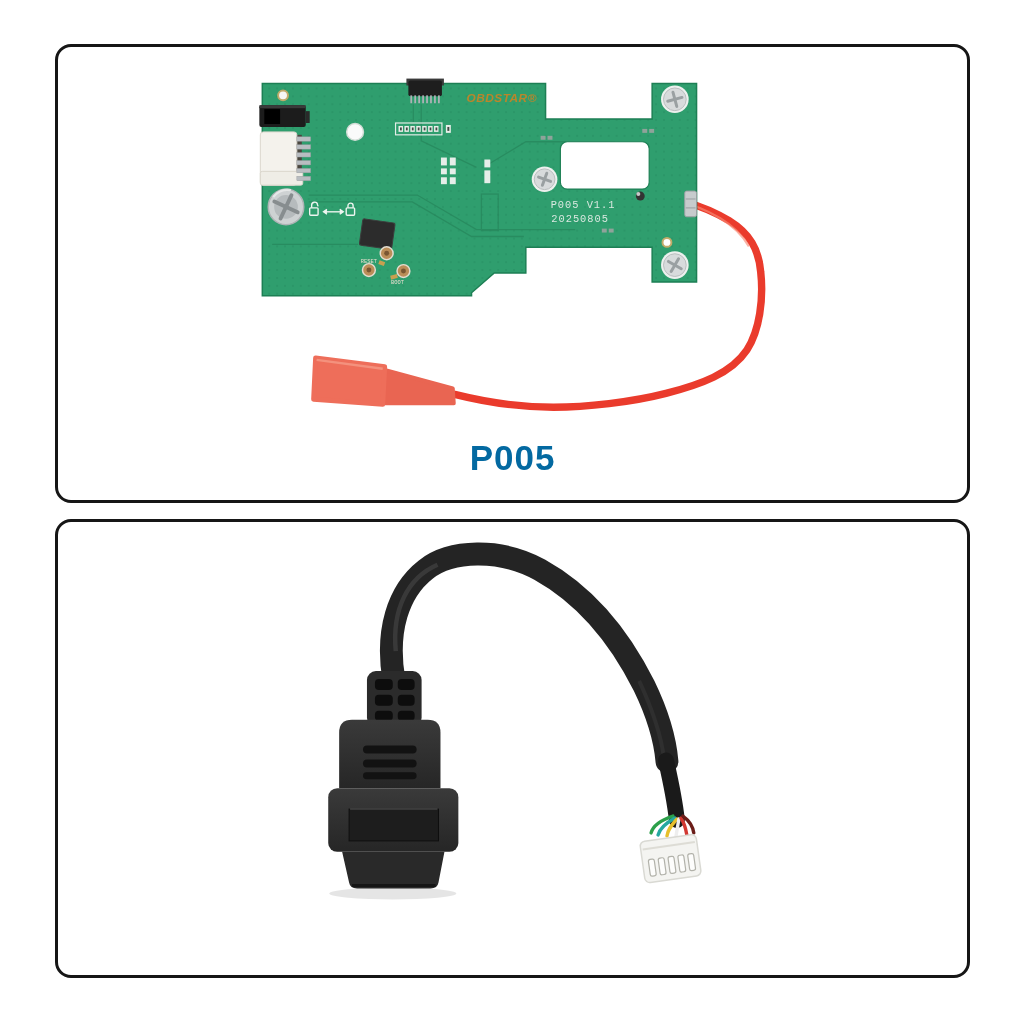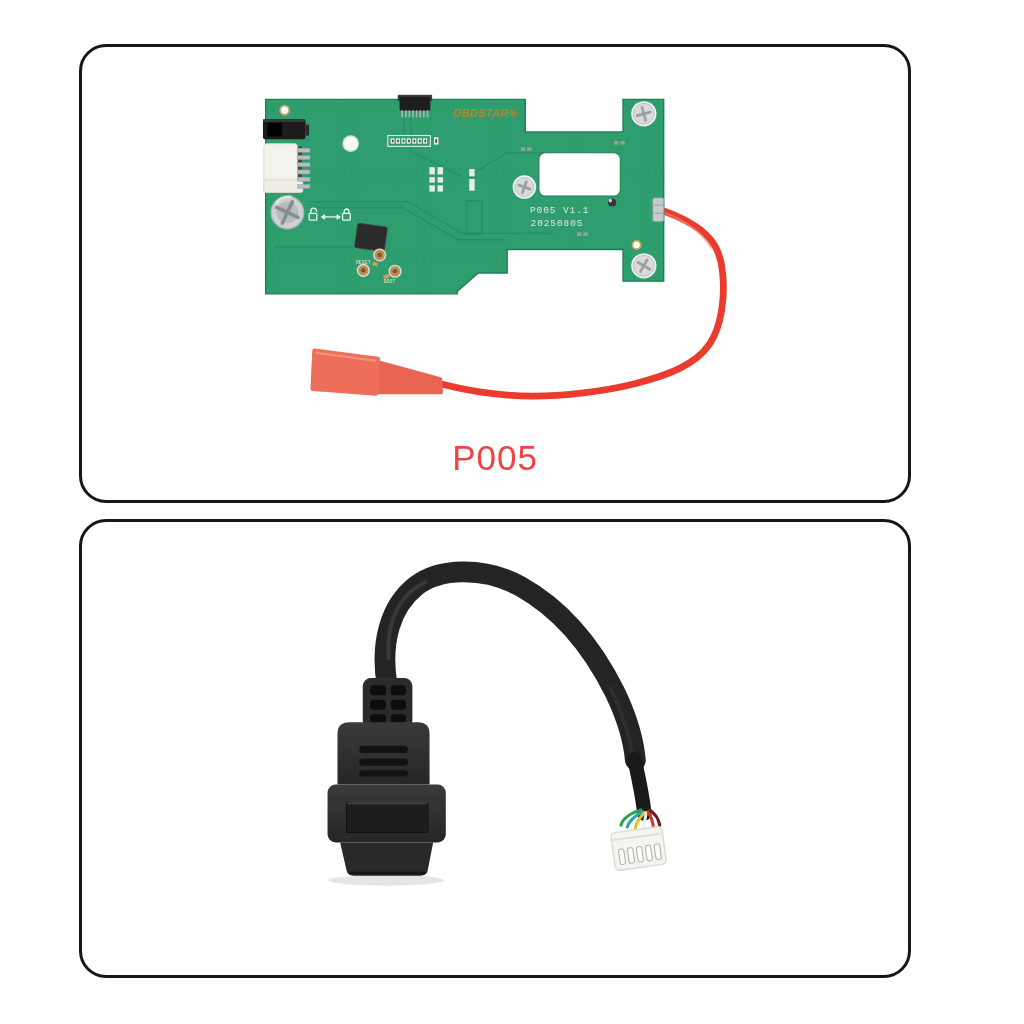--- a/index.html
+++ b/index.html
@@ -1,31 +1,30 @@
 <!DOCTYPE html>
 <html><head>
 <meta charset="utf-8">
 <style>
   html,body{margin:0;padding:0;}
   body{
     width:1024px;height:1024px;position:relative;overflow:hidden;
     background:#ffffff;font-family:"Liberation Sans",sans-serif;
   }
   .panel{
-    position:absolute;left:55px;width:832px;height:459px;
-    border:3px solid #161616;border-radius:27px;background:#ffffff;
+    position:absolute;left:55px;width:915px;height:459px;
+    border:3px solid #161616;border-radius:16px;background:#ffffff;
     box-sizing:border-box;
-    margin-left:24px;
   }
   #panel-p005{top:44px;}
   #panel-w012{top:519px;}
   .panel svg{position:absolute;left:0;top:0;width:100%;height:100%;display:block;}
   .product-label{
     position:absolute;left:0;right:0;text-align:center;
-    font-size:35px;color:#ef4444;letter-spacing:1px;font-weight:400;
+    font-size:35px;color:#0369a1;letter-spacing:1px;font-weight:700;
   }
   #panel-p005 .product-label{top:391px;}
   #panel-w012 .product-label{top:387px;}
 </style>
 </head>
 <body>
 
 <div class="panel" id="panel-p005">
   <svg viewBox="0 0 913 459" aria-hidden="true">
     <defs>

